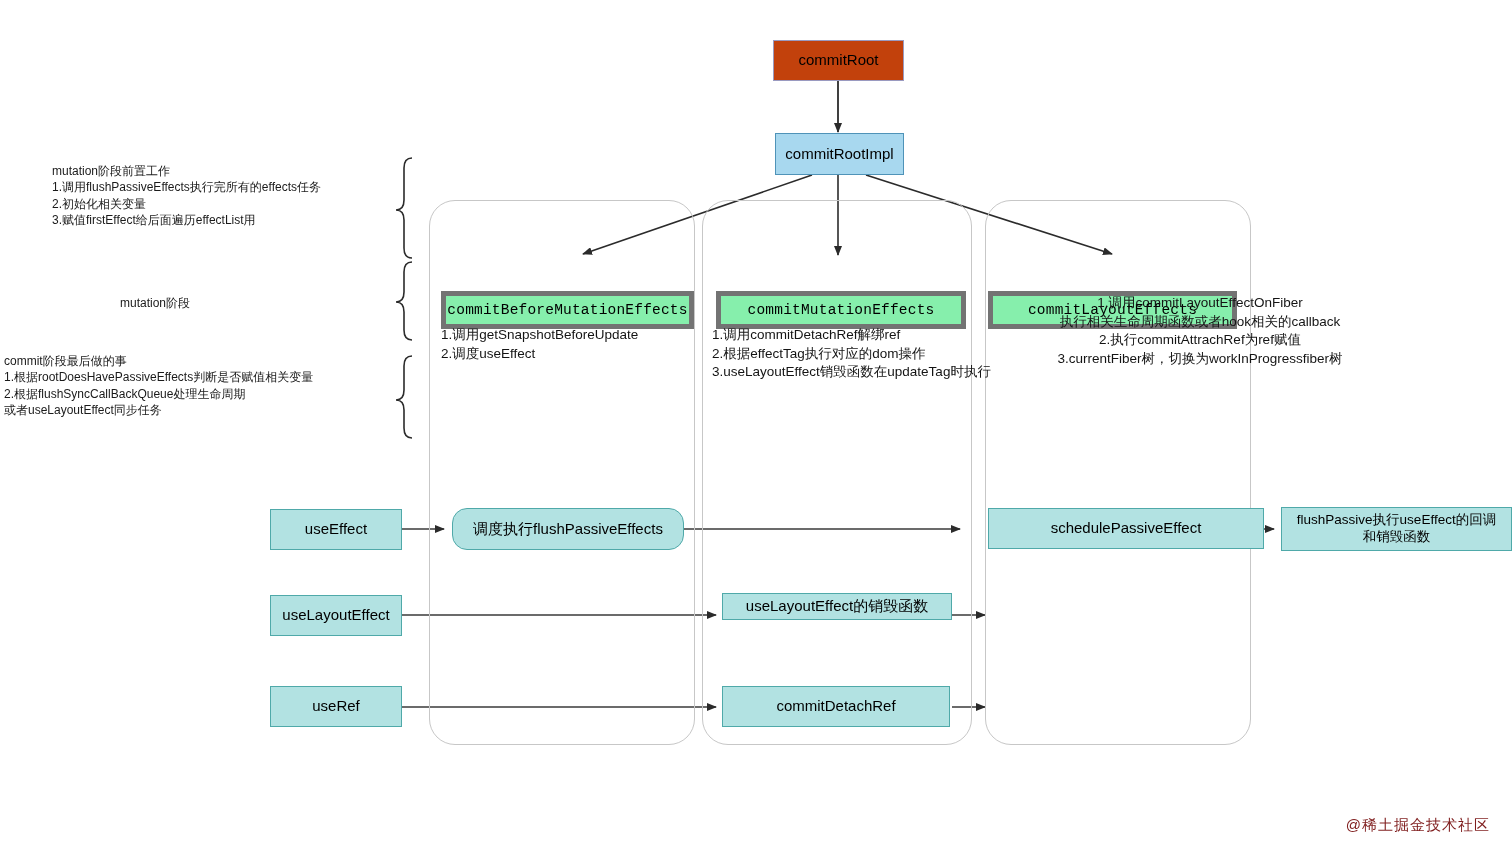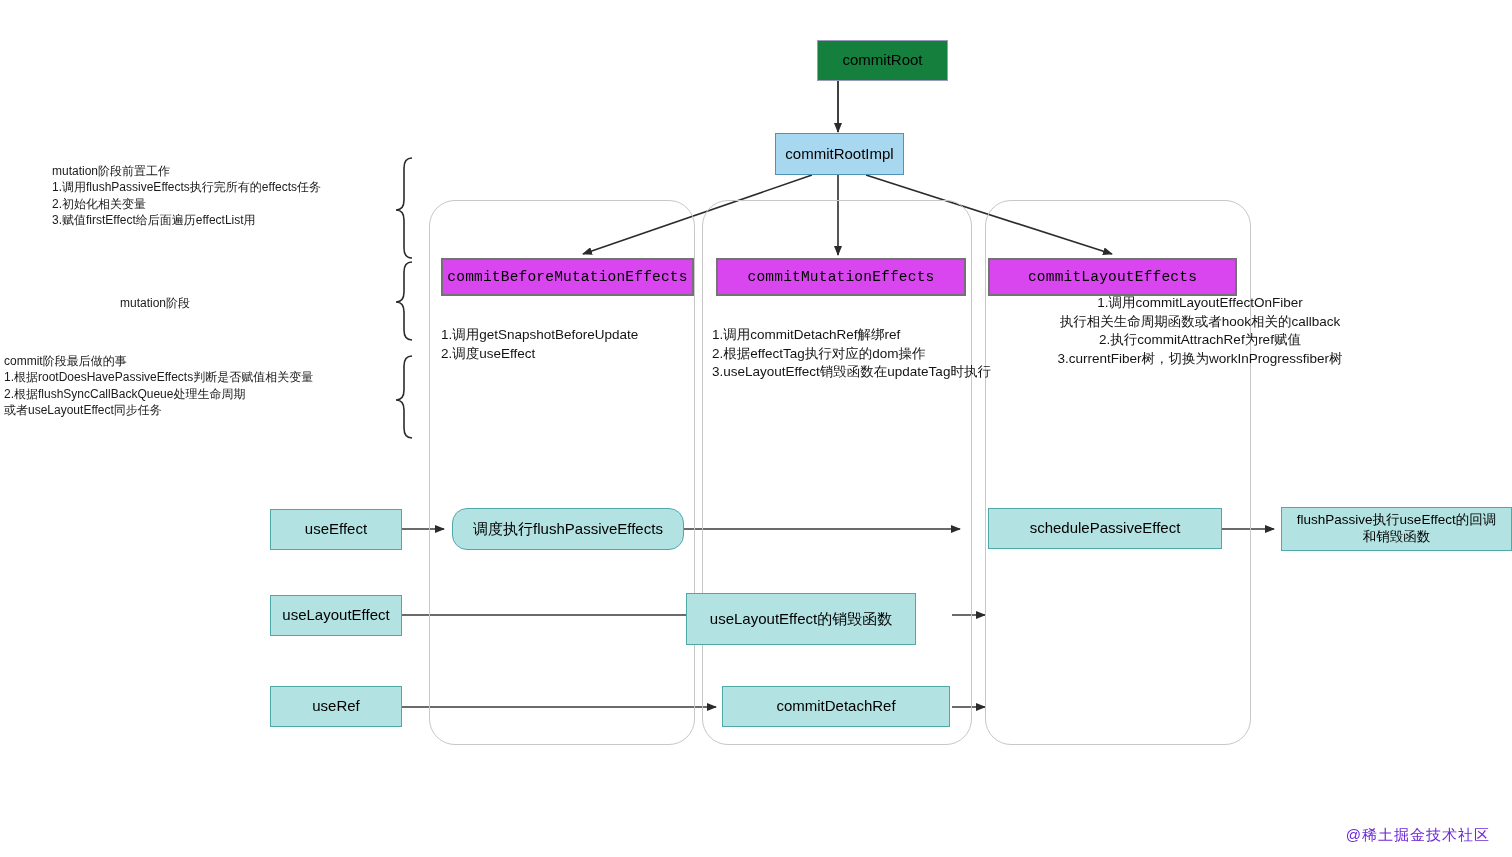--- a/index.html
+++ b/index.html
@@ -34,36 +34,36 @@
     position: absolute;
     box-sizing: border-box;
     display: flex;
     align-items: center;
     justify-content: center;
     text-align: center;
     line-height: 1.25;
     white-space: pre-line;
   }
   .node-lavender {
-    background: #15803d;
+    background: #c2410c;
     border: 1px solid #9a9ac0;
     font-size: 15px;
-    margin-left: 44px;
   }
   .node-blue {
     background: #a8d8ef;
     border: 1px solid #4f93b8;
     font-size: 15px;
   }
   .node-orange {
-    background: #d946ef;
-    border: 2px solid #737373;
+    background: #86efac;
+    border: 5px solid #737373;
     font-family: "Liberation Mono", "DejaVu Sans Mono", monospace;
     font-size: 14.5px;
     letter-spacing: 0.2px;
+    margin-top: 33px;
   }
   .node-teal {
     background: #b2e2e2;
     border: 1px solid #4fa9a9;
     font-size: 15px;
   }
 
   
   .phase-container {
     position: absolute;
@@ -92,23 +92,23 @@
     white-space: pre-line;
     color: #141414;
   }
   .detail-center { text-align: center; }
   .detail-left   { text-align: left; margin-top: 28px; }
 
   
   .watermark {
     position: absolute;
     right: 22px;
-    bottom: 12px;
+    bottom: 22px;
     font-size: 15px;
-    color: #6d28d9;
+    color: #7f1d1d;
     letter-spacing: 1px;
     user-select: none;
   }
 </style>
 </head>
 <body>
 
 <div id="canvas">
 
   <svg class="svg-layer" viewBox="0 0 1512 857" xmlns="http://www.w3.org/2000/svg">
@@ -168,25 +168,25 @@
 
   <div class="annot annot-right" style="left:120px; top:295px; width:270px;">mutation阶段</div>
 
   <div class="annot annot-left" style="left:4px; top:353px; width:396px;">commit阶段最后做的事
 1.根据rootDoesHavePassiveEffects判断是否赋值相关变量
 2.根据flushSyncCallBackQueue处理生命周期
 或者useLayoutEffect同步任务</div>
 
   <div class="node node-teal" style="left:270px; top:509px; width:132px; height:41px;">useEffect</div>
   <div class="node node-teal" style="left:452px; top:508px; width:232px; height:42px;border-radius:15px;">调度执行flushPassiveEffects</div>
-  <div class="node node-teal" style="left:988px; top:508px; width:234px; height:41px;">schedulePassiveEffect</div>
+  <div class="node node-teal" style="left:988px; top:508px; width:276px; height:41px;">schedulePassiveEffect</div>
   <div class="node node-teal" style="left:1281px; top:507px; width:231px; height:44px; font-size:13.5px;">flushPassive执行useEffect的回调
 和销毁函数</div>
 
   <div class="node node-teal" style="left:270px; top:595px; width:132px; height:41px;">useLayoutEffect</div>
-  <div class="node node-teal" style="left:686px; top:593px; width:230px; height:52px;">useLayoutEffect的销毁函数</div>
+  <div class="node node-teal" style="left:722px; top:593px; width:230px; height:27px;">useLayoutEffect的销毁函数</div>
 
   <div class="node node-teal" style="left:270px; top:686px; width:132px; height:41px;">useRef</div>
   <div class="node node-teal" style="left:722px; top:686px; width:228px; height:41px;">commitDetachRef</div>
 
   <div class="watermark">@稀土掘金技术社区</div>
 
 </div>
 
 </body></html>

